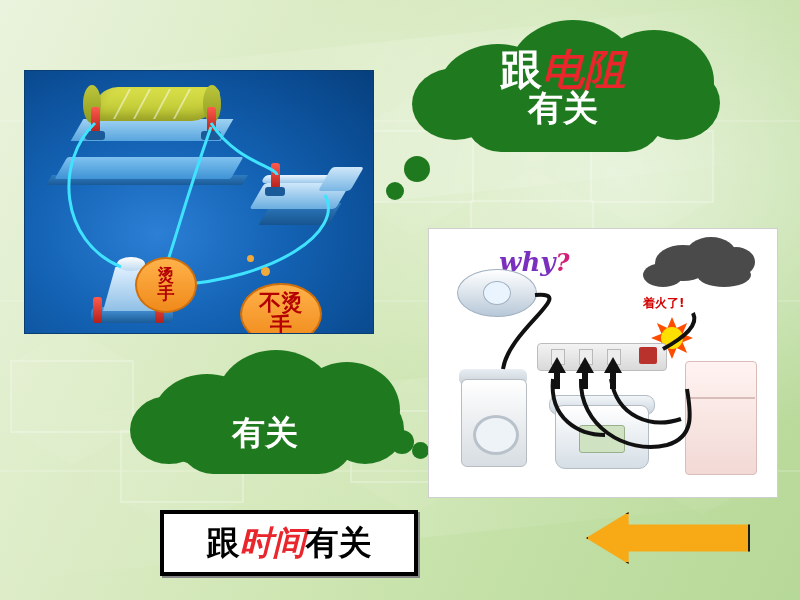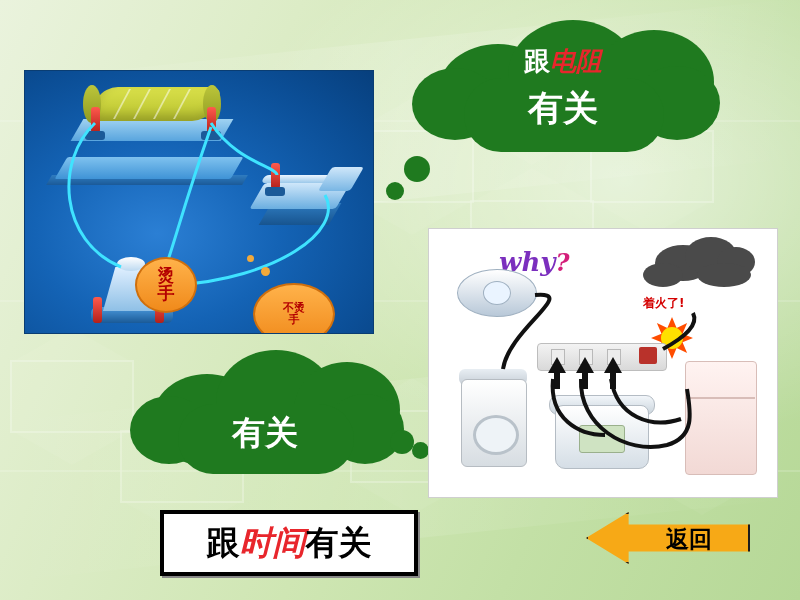--- a/index.html
+++ b/index.html
@@ -303,36 +303,36 @@
 
     <div class="dotline" style="left:222px;top:184px;"></div>
     <div class="dotline" style="left:236px;top:196px;width:9px;height:9px;"></div>
 
     <div class="callout" style="left:110px;top:186px;width:58px;height:52px;font-size:17px;">
       <div>
         <div>烫</div>
         <div>手</div>
       </div>
     </div>
-    <div class="callout" style="left:228px;top:212px;width:78px;height:58px;font-size:11px;">
+    <div class="callout" style="left:215px;top:212px;width:78px;height:58px;font-size:22px;">
       <div>
         <div>不烫</div>
         <div>手</div>
       </div>
     </div>
   </div>
 
   <div class="cloud" style="left:398px;top:14px;width:330px;height:150px;">
     <div class="blob" style="left:40px;top:30px;width:120px;height:96px;"></div>
     <div class="blob" style="left:110px;top:6px;width:130px;height:110px;"></div>
     <div class="blob" style="left:196px;top:16px;width:120px;height:104px;"></div>
     <div class="blob" style="left:14px;top:54px;width:86px;height:72px;"></div>
     <div class="blob" style="left:236px;top:52px;width:86px;height:74px;"></div>
     <div class="blob" style="left:66px;top:64px;width:200px;height:74px;border-radius:60px;"></div>
-    <div class="txt" style="left:0;top:34px;width:330px;font-size:26px;">
+    <div class="txt" style="left:0;top:34px;width:330px;font-size:42px;">
       <span>跟</span><span class="redi">电阻</span>
     </div>
     <div class="txt" style="left:0;top:76px;width:330px;font-size:35px;">有关</div>
   </div>
   <div class="tail" style="left:404px;top:156px;width:26px;height:26px;"></div>
   <div class="tail" style="left:386px;top:182px;width:18px;height:18px;"></div>
 
   <div class="cloud" style="left:120px;top:346px;width:290px;height:140px;">
     <div class="blob" style="left:32px;top:28px;width:110px;height:92px;"></div>
     <div class="blob" style="left:96px;top:4px;width:120px;height:104px;"></div>
@@ -394,16 +394,15 @@
       <path d="M106 66 C 150 62, 80 100, 74 140" stroke="#111" stroke-width="4" fill="none"></path>
       <path d="M124 150 C 120 190, 150 206, 176 206" stroke="#111" stroke-width="4" fill="none"></path>
       <path d="M152 150 C 150 196, 196 226, 238 216 C 266 208, 262 184, 258 160" stroke="#111" stroke-width="4" fill="none"></path>
       <path d="M182 150 C 188 188, 222 200, 252 190" stroke="#111" stroke-width="4" fill="none"></path>
       <path d="M234 120 C 256 108, 270 96, 264 84" stroke="#111" stroke-width="4" fill="none"></path>
     </svg>
   </div>
 
   <div id="return-btn">
     <div class="shape"></div>
-    <div class="lbl">返回</div>
   </div>
 
 </div>
 
 </body></html>

